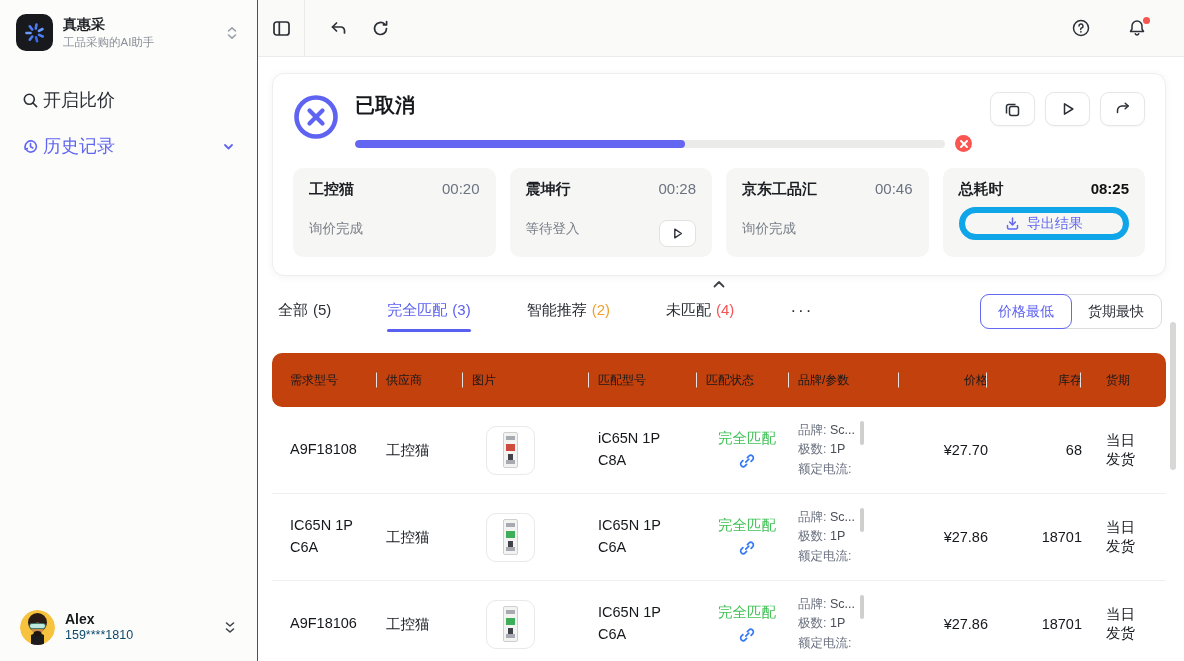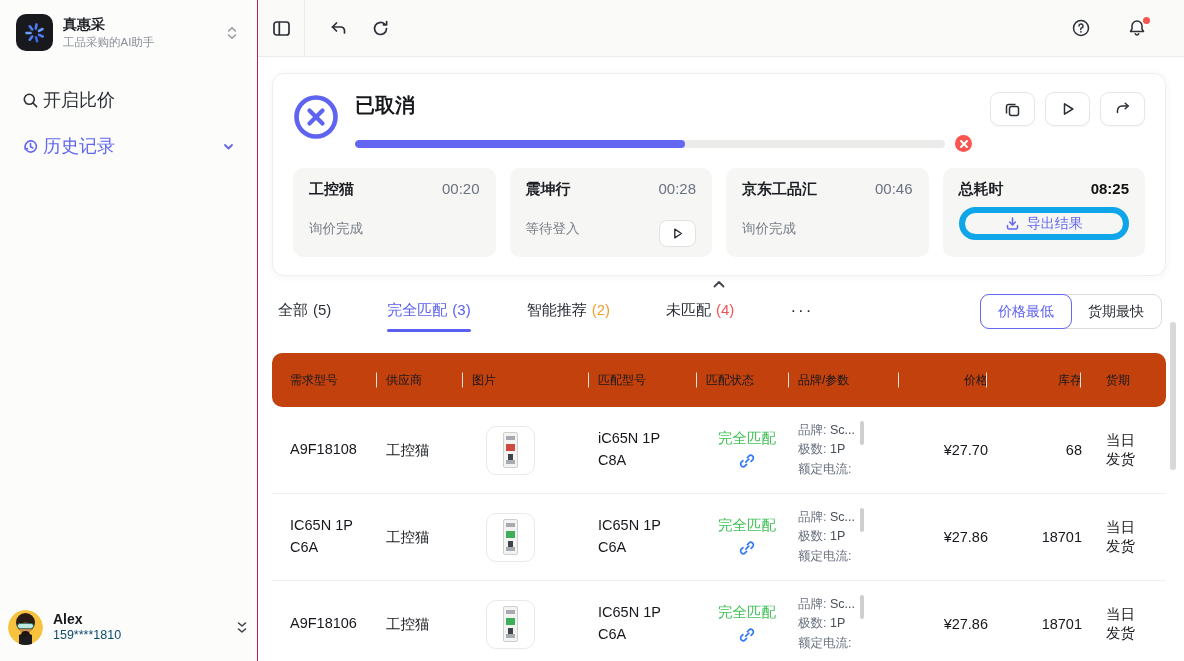--- a/index.html
+++ b/index.html
@@ -18,21 +18,21 @@
           align-items:center; justify-content:center; }
   .app-names { flex:1; line-height:1.25; }
   .app-name { font-size:14px; font-weight:bold; color:#1b1e23; }
   .app-sub { font-size:11.5px; color:#8a8f99; margin-top:1px; }
   .side-select { color:#9aa0a8; padding:4px; cursor:pointer; }
   .side-menu { margin-top:18px; padding:0 12px; display:flex; flex-direction:column; gap:4px; }
   .menu-item { height:42px; display:flex; align-items:center; gap:4px; padding:0 10px;
                border-radius:8px; font-size:18px; color:#2b2f36; cursor:pointer; }
   .menu-item.active { color:#6065f2; }
   .menu-item .grow { flex:1; }
-  .side-footer { margin-top:auto; display:flex; align-items:center; gap:10px; padding:14px 8px 16px; cursor:pointer; }
+  .side-footer { margin-top:auto; display:flex; align-items:center; gap:10px; padding:14px 20px 16px; cursor:pointer; }
   .avatar { width:35px; height:35px; border-radius:50%; overflow:hidden; flex:none; }
   .user-meta { flex:1; line-height:1.25; }
   .user-name { font-size:14px; font-weight:bold; color:#16181c; }
   .user-phone { font-size:12.5px; color:#0c4a6e; }
 
   
   .main { flex:1; display:flex; flex-direction:column; min-width:0; }
   .topbar { height:57px; min-height:57px; background:#fafaf9; border-bottom:1px solid #ebebe9;
             display:flex; align-items:center; padding:0 26px 0 0; }
   .tb-left { display:flex; align-items:center; height:100%; }

